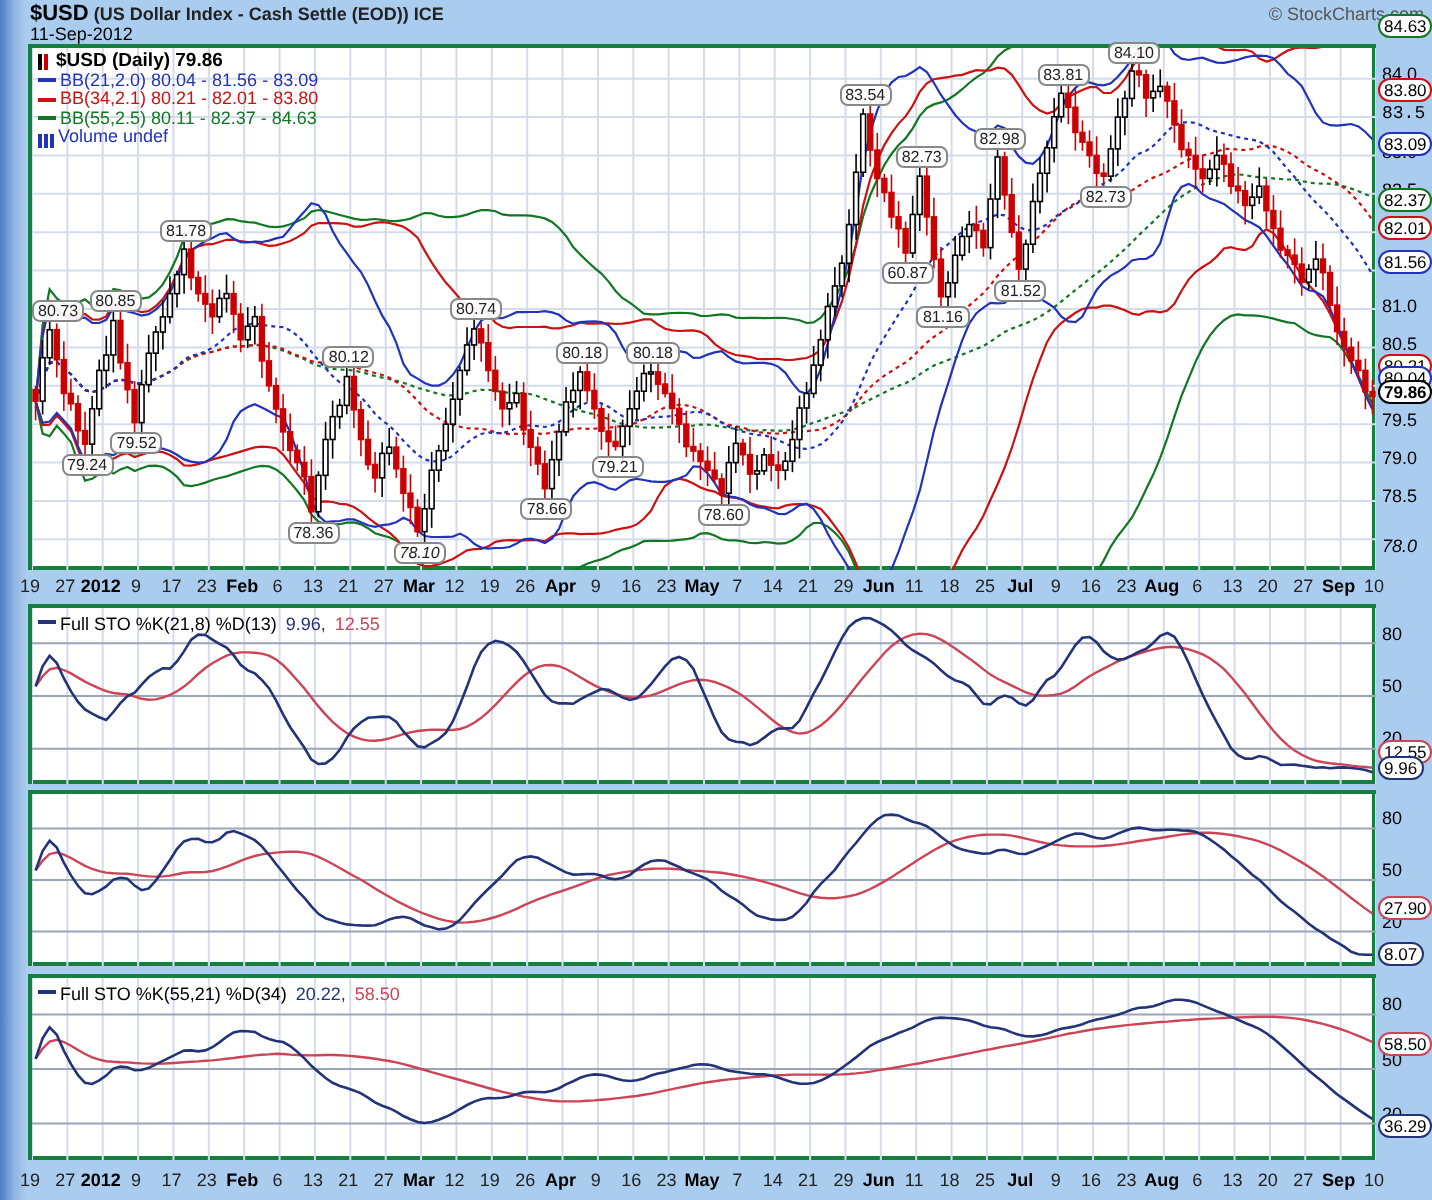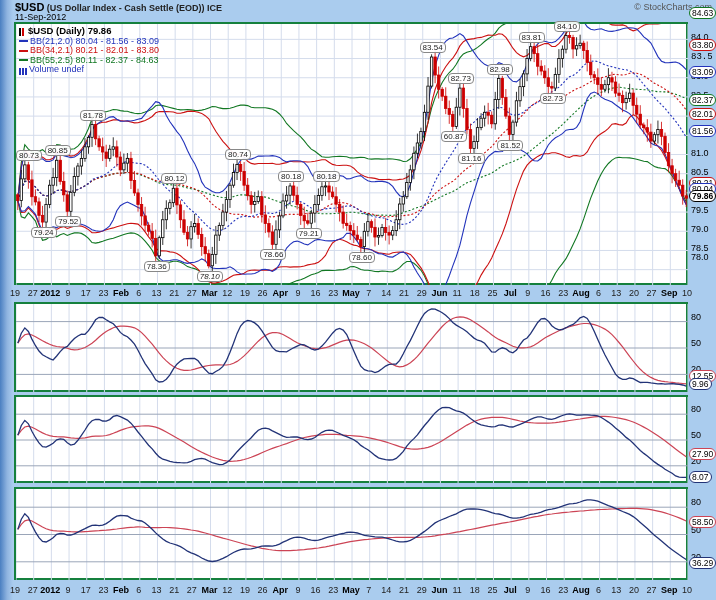--- a/index.html
+++ b/index.html
@@ -618,20 +618,25 @@
         <line x1="618.9473684210526" y1="0" x2="618.9473684210526" y2="88" stroke="#D4DCEC" stroke-width="1"></line>
         <line x1="636.6315789473684" y1="0" x2="636.6315789473684" y2="88" stroke="#D4DCEC" stroke-width="1"></line>
         <line x1="654.3157894736843" y1="0" x2="654.3157894736843" y2="88" stroke="#D4DCEC" stroke-width="1"></line>
         <line x1="672" y1="0" x2="672" y2="88" stroke="#D4DCEC" stroke-width="1"></line>
         <line x1="0" y1="17.6" x2="672" y2="17.6" stroke="#9AA5B8" stroke-width="1"></line>
         <line x1="0" y1="44" x2="672" y2="44" stroke="#9AA5B8" stroke-width="1"></line>
         <line x1="0" y1="70.4" x2="672" y2="70.4" stroke="#9AA5B8" stroke-width="1"></line>
         <path d="M1.8 39.1 L5.3 34.1 L8.8 30.7 L12.4 29.9 L15.9 31.0 L19.5 32.7 L23.0 34.8 L26.5 36.8 L30.1 38.6 L33.6 40.2 L37.1 41.6 L40.7 42.5 L44.2 42.9 L47.7 43.2 L51.3 44.3 L54.8 45.4 L58.4 45.9 L61.9 45.7 L65.4 44.8 L69.0 43.5 L72.5 41.6 L76.0 39.3 L79.6 36.3 L83.1 33.0 L86.7 30.0 L90.2 27.6 L93.7 25.6 L97.3 23.8 L100.8 22.7 L104.3 22.2 L107.9 22.2 L111.4 22.4 L114.9 22.8 L118.5 23.8 L122.0 25.7 L125.6 28.6 L129.1 32.2 L132.6 36.1 L136.2 40.2 L139.7 44.7 L143.2 49.2 L146.8 53.3 L150.3 56.9 L153.9 60.0 L157.4 62.5 L160.9 64.3 L164.5 65.6 L168.0 66.3 L171.5 66.4 L175.1 66.0 L178.6 65.2 L182.1 64.2 L185.7 63.1 L189.2 62.2 L192.8 61.5 L196.3 61.1 L199.8 60.8 L203.4 60.9 L206.9 61.0 L210.4 61.0 L214.0 60.5 L217.5 59.3 L221.1 57.4 L224.6 54.9 L228.1 51.9 L231.7 48.4 L235.2 44.7 L238.7 40.9 L242.3 37.2 L245.8 34.0 L249.3 31.5 L252.9 29.6 L256.4 28.6 L260.0 28.5 L263.5 29.1 L267.0 30.5 L270.6 32.5 L274.1 34.6 L277.6 36.7 L281.2 38.7 L284.7 40.3 L288.3 41.8 L291.8 43.0 L295.3 44.0 L298.9 44.6 L302.4 44.8 L305.9 44.4 L309.5 43.7 L313.0 42.6 L316.5 41.1 L320.1 39.6 L323.6 38.1 L327.2 36.9 L330.7 36.1 L334.2 35.9 L337.8 36.2 L341.3 37.0 L344.8 38.3 L348.4 39.8 L351.9 41.8 L355.5 44.0 L359.0 46.7 L362.5 49.6 L366.1 52.6 L369.6 55.5 L373.1 58.2 L376.7 60.4 L380.2 62.1 L383.7 62.8 L387.3 62.4 L390.8 60.9 L394.4 58.7 L397.9 55.8 L401.4 52.3 L405.0 48.2 L408.5 43.7 L412.0 39.2 L415.6 34.8 L419.1 30.6 L422.7 26.5 L426.2 22.5 L429.7 19.1 L433.3 16.4 L436.8 14.5 L440.3 13.3 L443.9 12.8 L447.4 13.1 L450.9 14.1 L454.5 15.8 L458.0 17.9 L461.6 20.3 L465.1 22.7 L468.6 25.2 L472.2 27.9 L475.7 30.7 L479.2 33.3 L482.8 35.4 L486.3 37.1 L489.9 38.8 L493.4 40.5 L496.9 42.2 L500.5 43.3 L504.0 43.8 L507.5 43.8 L511.1 43.5 L514.6 42.8 L518.1 41.3 L521.7 39.1 L525.2 36.5 L528.8 34.1 L532.3 32.1 L535.8 30.3 L539.4 28.5 L542.9 26.7 L546.4 25.2 L550.0 23.9 L553.5 22.8 L557.1 21.7 L560.6 20.8 L564.1 20.0 L567.7 19.5 L571.2 19.5 L574.7 19.9 L578.3 20.7 L581.8 21.8 L585.3 23.2 L588.9 25.1 L592.4 27.6 L596.0 30.6 L599.5 34.4 L603.0 38.5 L606.6 42.9 L610.1 47.6 L613.6 52.4 L617.2 57.0 L620.7 61.4 L624.3 65.3 L627.8 68.6 L631.3 71.3 L634.9 73.4 L638.4 75.1 L641.9 76.4 L645.5 77.1 L649.0 77.6 L652.5 78.0 L656.1 78.3 L659.6 78.8 L663.2 79.2 L666.7 79.5 L670.2 79.8" fill="none" stroke="#CC4455" stroke-width="1.2"></path>
         <path d="M1.8 39.1 L5.3 29.2 L8.8 23.9 L12.4 27.5 L15.9 35.1 L19.5 41.7 L23.0 47.0 L26.5 50.7 L30.1 52.8 L33.6 54.6 L37.1 56.0 L40.7 52.0 L44.2 47.6 L47.7 44.1 L51.3 42.4 L54.8 38.3 L58.4 34.5 L61.9 32.0 L65.4 30.1 L69.0 30.3 L72.5 26.7 L76.0 21.7 L79.6 15.8 L83.1 13.3 L86.7 13.5 L90.2 15.8 L93.7 17.9 L97.3 19.8 L100.8 23.6 L104.3 28.4 L107.9 31.2 L111.4 32.7 L114.9 36.0 L118.5 40.1 L122.0 46.2 L125.6 53.3 L129.1 59.6 L132.6 64.6 L136.2 69.9 L139.7 75.8 L143.2 78.0 L146.8 77.7 L150.3 75.2 L153.9 70.9 L157.4 64.9 L160.9 60.2 L164.5 57.1 L168.0 54.9 L171.5 54.6 L175.1 54.3 L178.6 54.5 L182.1 56.8 L185.7 61.7 L189.2 65.5 L192.8 69.1 L196.3 69.7 L199.8 67.5 L203.4 65.5 L206.9 62.4 L210.4 56.7 L214.0 48.2 L217.5 39.3 L221.1 29.4 L224.6 22.0 L228.1 18.1 L231.7 16.4 L235.2 17.1 L238.7 18.9 L242.3 22.0 L245.8 26.6 L249.3 32.2 L252.9 37.9 L256.4 43.4 L260.0 46.7 L263.5 47.7 L267.0 47.7 L270.6 47.9 L274.1 45.7 L277.6 43.8 L281.2 42.1 L284.7 40.5 L288.3 40.9 L291.8 42.8 L295.3 44.8 L298.9 46.0 L302.4 45.2 L305.9 42.1 L309.5 38.1 L313.0 33.6 L316.5 29.2 L320.1 25.6 L323.6 24.5 L327.2 26.1 L330.7 30.5 L334.2 38.6 L337.8 46.9 L341.3 55.1 L344.8 62.1 L348.4 65.7 L351.9 66.9 L355.5 67.2 L359.0 68.6 L362.5 67.4 L366.1 64.8 L369.6 62.1 L373.1 60.3 L376.7 60.2 L380.2 60.0 L383.7 56.4 L387.3 49.7 L390.8 42.8 L394.4 36.4 L397.9 29.3 L401.4 22.0 L405.0 14.9 L408.5 9.4 L412.0 6.5 L415.6 5.0 L419.1 5.1 L422.7 6.8 L426.2 8.7 L429.7 11.2 L433.3 14.6 L436.8 18.4 L440.3 21.1 L443.9 23.2 L447.4 25.2 L450.9 27.7 L454.5 31.1 L458.0 34.1 L461.6 36.2 L465.1 37.2 L468.6 39.3 L472.2 43.7 L475.7 47.9 L479.2 48.2 L482.8 45.2 L486.3 43.8 L489.9 44.8 L493.4 47.6 L496.9 48.8 L500.5 46.0 L504.0 40.6 L507.5 36.0 L511.1 34.0 L514.6 29.7 L518.1 24.2 L521.7 18.5 L525.2 14.9 L528.8 14.5 L532.3 17.1 L535.8 21.7 L539.4 24.4 L542.9 25.8 L546.4 25.5 L550.0 23.7 L553.5 21.8 L557.1 20.4 L560.6 17.5 L564.1 13.9 L567.7 12.5 L571.2 14.4 L574.7 20.0 L578.3 27.4 L581.8 35.5 L585.3 43.3 L588.9 50.7 L592.4 57.2 L596.0 63.7 L599.5 70.1 L603.0 73.6 L606.6 75.3 L610.1 75.4 L613.6 74.0 L617.2 74.7 L620.7 76.6 L624.3 78.5 L627.8 78.4 L631.3 78.3 L634.9 78.9 L638.4 79.3 L641.9 79.9 L645.5 79.6 L649.0 80.1 L652.5 79.8 L656.1 79.7 L659.6 80.0 L663.2 80.4 L666.7 81.0 L670.2 82.1" fill="none" stroke="#223377" stroke-width="1.3"></path>
       </svg>
+    <div class="legend">
+      <span class="swatch" style="background:#223377;"></span><span class="row">Full STO %K(21,8) %D(13)</span>
+      <span class="row" style="color:#223377;">9.96,</span>
+      <span class="row" style="color:#CC4455;">12.55</span>
+    </div>
   </div>
 
   <div class="pane" id="pane-sto2" style="top:395px;height:88px;">
     <svg id="svg-sto2" width="672" height="86">
         <line x1="0" y1="0" x2="0" y2="86" stroke="#D4DCEC" stroke-width="1"></line>
         <line x1="17.684210526315788" y1="0" x2="17.684210526315788" y2="86" stroke="#D4DCEC" stroke-width="1"></line>
         <line x1="35.368421052631575" y1="0" x2="35.368421052631575" y2="86" stroke="#D4DCEC" stroke-width="1"></line>
         <line x1="53.05263157894736" y1="0" x2="53.05263157894736" y2="86" stroke="#D4DCEC" stroke-width="1"></line>
         <line x1="70.73684210526315" y1="0" x2="70.73684210526315" y2="86" stroke="#D4DCEC" stroke-width="1"></line>
         <line x1="88.42105263157895" y1="0" x2="88.42105263157895" y2="86" stroke="#D4DCEC" stroke-width="1"></line>
@@ -716,20 +721,25 @@
         <line x1="618.9473684210526" y1="0" x2="618.9473684210526" y2="91" stroke="#D4DCEC" stroke-width="1"></line>
         <line x1="636.6315789473684" y1="0" x2="636.6315789473684" y2="91" stroke="#D4DCEC" stroke-width="1"></line>
         <line x1="654.3157894736843" y1="0" x2="654.3157894736843" y2="91" stroke="#D4DCEC" stroke-width="1"></line>
         <line x1="672" y1="0" x2="672" y2="91" stroke="#D4DCEC" stroke-width="1"></line>
         <line x1="0" y1="18.2" x2="672" y2="18.2" stroke="#9AA5B8" stroke-width="1"></line>
         <line x1="0" y1="45.5" x2="672" y2="45.5" stroke="#9AA5B8" stroke-width="1"></line>
         <line x1="0" y1="72.8" x2="672" y2="72.8" stroke="#9AA5B8" stroke-width="1"></line>
         <path d="M1.8 40.4 L5.3 35.3 L8.8 31.8 L12.4 30.9 L15.9 32.0 L19.5 33.9 L23.0 36.0 L26.5 38.0 L30.1 39.7 L33.6 40.8 L37.1 41.6 L40.7 41.9 L44.2 42.1 L47.7 42.2 L51.3 42.5 L54.8 42.7 L58.4 42.8 L61.9 42.9 L65.4 42.8 L69.0 42.6 L72.5 42.4 L76.0 42.1 L79.6 41.9 L83.1 41.7 L86.7 41.4 L90.2 41.2 L93.7 40.8 L97.3 40.4 L100.8 40.0 L104.3 39.5 L107.9 39.1 L111.4 38.7 L114.9 38.4 L118.5 38.2 L122.0 37.9 L125.6 38.0 L129.1 38.3 L132.6 38.5 L136.2 38.6 L139.7 38.7 L143.2 38.6 L146.8 38.5 L150.3 38.5 L153.9 38.6 L157.4 38.8 L160.9 39.1 L164.5 39.5 L168.0 39.9 L171.5 40.4 L175.1 41.0 L178.6 41.5 L182.1 42.2 L185.7 43.1 L189.2 44.0 L192.8 45.0 L196.3 46.0 L199.8 47.1 L203.4 48.1 L206.9 49.1 L210.4 50.0 L214.0 51.0 L217.5 52.0 L221.1 53.0 L224.6 54.0 L228.1 55.0 L231.7 56.0 L235.2 56.9 L238.7 57.7 L242.3 58.5 L245.8 59.3 L249.3 59.9 L252.9 60.5 L256.4 61.0 L260.0 61.4 L263.5 61.6 L267.0 61.7 L270.6 61.7 L274.1 61.6 L277.6 61.4 L281.2 61.2 L284.7 60.9 L288.3 60.6 L291.8 60.2 L295.3 59.8 L298.9 59.4 L302.4 59.0 L305.9 58.4 L309.5 57.8 L313.0 57.1 L316.5 56.3 L320.1 55.6 L323.6 54.8 L327.2 54.1 L330.7 53.4 L334.2 52.7 L337.8 52.1 L341.3 51.6 L344.8 51.1 L348.4 50.7 L351.9 50.4 L355.5 50.0 L359.0 49.7 L362.5 49.4 L366.1 49.1 L369.6 48.9 L373.1 48.6 L376.7 48.5 L380.2 48.3 L383.7 48.3 L387.3 48.3 L390.8 48.3 L394.4 48.3 L397.9 48.4 L401.4 48.3 L405.0 48.2 L408.5 48.0 L412.0 47.7 L415.6 47.3 L419.1 46.8 L422.7 46.2 L426.2 45.6 L429.7 45.1 L433.3 44.5 L436.8 43.8 L440.3 43.2 L443.9 42.6 L447.4 41.9 L450.9 41.2 L454.5 40.5 L458.0 39.8 L461.6 39.1 L465.1 38.4 L468.6 37.7 L472.2 36.9 L475.7 36.2 L479.2 35.6 L482.8 34.9 L486.3 34.2 L489.9 33.6 L493.4 33.0 L496.9 32.3 L500.5 31.6 L504.0 30.9 L507.5 30.2 L511.1 29.4 L514.6 28.7 L518.1 27.9 L521.7 27.3 L525.2 26.6 L528.8 26.0 L532.3 25.4 L535.8 25.0 L539.4 24.5 L542.9 24.1 L546.4 23.7 L550.0 23.3 L553.5 23.0 L557.1 22.6 L560.6 22.3 L564.1 22.0 L567.7 21.8 L571.2 21.5 L574.7 21.2 L578.3 21.0 L581.8 20.7 L585.3 20.5 L588.9 20.3 L592.4 20.2 L596.0 20.0 L599.5 19.8 L603.0 19.7 L606.6 19.6 L610.1 19.5 L613.6 19.4 L617.2 19.4 L620.7 19.4 L624.3 19.6 L627.8 19.8 L631.3 20.2 L634.9 20.7 L638.4 21.4 L641.9 22.1 L645.5 22.9 L649.0 23.9 L652.5 25.0 L656.1 26.2 L659.6 27.5 L663.2 28.9 L666.7 30.4 L670.2 32.0" fill="none" stroke="#CC4455" stroke-width="1.2"></path>
         <path d="M1.8 40.4 L5.3 30.2 L8.8 24.7 L12.4 28.4 L15.9 36.3 L19.5 43.1 L23.0 48.6 L26.5 52.4 L30.1 53.0 L33.6 51.2 L37.1 48.8 L40.7 45.3 L44.2 44.3 L47.7 44.6 L51.3 46.1 L54.8 46.0 L58.4 44.9 L61.9 43.2 L65.4 41.4 L69.0 39.7 L72.5 37.9 L76.0 36.3 L79.6 36.2 L83.1 36.7 L86.7 36.2 L90.2 34.6 L93.7 32.2 L97.3 29.4 L100.8 27.2 L104.3 26.5 L107.9 26.6 L111.4 27.0 L114.9 29.1 L118.5 30.5 L122.0 31.5 L125.6 32.0 L129.1 34.0 L132.6 36.9 L136.2 40.2 L139.7 43.9 L143.2 47.0 L146.8 50.0 L150.3 52.4 L153.9 54.0 L157.4 55.0 L160.9 56.2 L164.5 57.7 L168.0 59.8 L171.5 62.2 L175.1 63.9 L178.6 65.1 L182.1 66.8 L185.7 69.0 L189.2 70.6 L192.8 72.0 L196.3 72.5 L199.8 72.0 L203.4 70.9 L206.9 69.4 L210.4 67.7 L214.0 65.5 L217.5 63.5 L221.1 61.8 L224.6 60.6 L228.1 60.0 L231.7 60.1 L235.2 59.9 L238.7 59.2 L242.3 58.1 L245.8 57.2 L249.3 56.9 L252.9 57.0 L256.4 57.1 L260.0 56.4 L263.5 55.1 L267.0 53.2 L270.6 51.6 L274.1 49.9 L277.6 48.7 L281.2 48.2 L284.7 48.4 L288.3 49.1 L291.8 50.3 L295.3 51.1 L298.9 51.5 L302.4 51.1 L305.9 50.2 L309.5 48.8 L313.0 47.8 L316.5 47.1 L320.1 46.1 L323.6 45.2 L327.2 44.5 L330.7 43.5 L334.2 43.1 L337.8 43.3 L341.3 44.0 L344.8 45.2 L348.4 46.4 L351.9 46.9 L355.5 47.4 L359.0 47.9 L362.5 48.2 L366.1 48.1 L369.6 48.8 L373.1 49.8 L376.7 51.0 L380.2 52.1 L383.7 52.8 L387.3 52.9 L390.8 52.5 L394.4 51.3 L397.9 49.5 L401.4 47.4 L405.0 44.9 L408.5 42.4 L412.0 39.7 L415.6 36.7 L419.1 33.9 L422.7 32.0 L426.2 30.5 L429.7 29.2 L433.3 27.5 L436.8 26.2 L440.3 24.8 L443.9 22.8 L447.4 21.2 L450.9 20.1 L454.5 19.8 L458.0 20.0 L461.6 20.2 L465.1 20.6 L468.6 21.3 L472.2 22.4 L475.7 23.7 L479.2 24.6 L482.8 25.0 L486.3 25.8 L489.9 27.2 L493.4 28.4 L496.9 29.1 L500.5 29.2 L504.0 28.7 L507.5 27.9 L511.1 26.5 L514.6 25.4 L518.1 24.8 L521.7 24.1 L525.2 23.1 L528.8 21.7 L532.3 20.7 L535.8 20.1 L539.4 19.3 L542.9 18.4 L546.4 17.2 L550.0 15.8 L553.5 14.9 L557.1 14.7 L560.6 14.1 L564.1 13.0 L567.7 11.7 L571.2 10.9 L574.7 10.9 L578.3 11.3 L581.8 12.2 L585.3 13.7 L588.9 15.2 L592.4 16.6 L596.0 17.9 L599.5 19.4 L603.0 20.9 L606.6 22.5 L610.1 23.9 L613.6 25.4 L617.2 27.6 L620.7 30.3 L624.3 33.4 L627.8 36.5 L631.3 39.6 L634.9 43.0 L638.4 46.2 L641.9 49.1 L645.5 52.0 L649.0 55.1 L652.5 58.1 L656.1 60.7 L659.6 63.2 L663.2 65.8 L666.7 68.2 L670.2 70.5" fill="none" stroke="#223377" stroke-width="1.3"></path>
       </svg>
+    <div class="legend">
+      <span class="swatch" style="background:#223377;"></span><span class="row">Full STO %K(55,21) %D(34)</span>
+      <span class="row" style="color:#223377;">20.22,</span>
+      <span class="row" style="color:#CC4455;">58.50</span>
+    </div>
   </div>
 
   <div class="xrow" id="xrow-2" style="top:585px;">
       <span style="left: 15px;">19</span>
       <span style="left: 32.6842px;">27</span>
       <span class="bold" style="left: 50.3684px;">2012</span>
       <span style="left: 68.0526px;">9</span>
       <span style="left: 85.7368px;">17</span>
       <span style="left: 103.421px;">23</span>
       <span class="bold" style="left: 121.105px;">Feb</span>
@@ -773,21 +783,21 @@
       <span class="ytick" style="top: 70.7353px;">83.0</span>
       <span class="ytick" style="top: 89.9265px;">82.5</span>
       <span class="ytick" style="top: 109.118px;">82.0</span>
       <span class="ytick" style="top: 128.309px;">81.5</span>
       <span class="ytick" style="top: 147.5px;">81.0</span>
       <span class="ytick" style="top: 166.691px;">80.5</span>
       <span class="ytick" style="top: 185.882px;">80.0</span>
       <span class="ytick" style="top: 205.074px;">79.5</span>
       <span class="ytick" style="top: 224.265px;">79.0</span>
       <span class="ytick" style="top: 243.456px;">78.5</span>
-      <span class="ytick" style="top: 252px;">78.0</span>
+      <span class="ytick" style="top: 268px; font-style: italic;">78.0</span>
       <span class="ybox" style="top: 7.17206px; border-color: rgb(17, 119, 34);">84.63</span>
       <span class="ybox" style="top: 39.0294px; border-color: rgb(204, 17, 17);">83.80</span>
       <span class="ybox" style="top: 66.2809px; border-color: rgb(34, 51, 187);">83.09</span>
       <span class="ybox" style="top: 93.9162px; border-color: rgb(17, 119, 34);">82.37</span>
       <span class="ybox" style="top: 107.734px; border-color: rgb(204, 17, 17);">82.01</span>
       <span class="ybox" style="top: 125.006px; border-color: rgb(34, 51, 187);">81.56</span>
       <span class="ybox" style="top: 176.822px; border-color: rgb(204, 17, 17);">80.21</span>
       <span class="ybox" style="top: 183.347px; border-color: rgb(34, 51, 187);">80.04</span>
       <span class="ybox" style="top: 190.256px; border-color: rgb(0, 0, 0); font-weight: bold;">79.86</span>
       <span class="ytick" style="top: 311.6px;">80</span>

